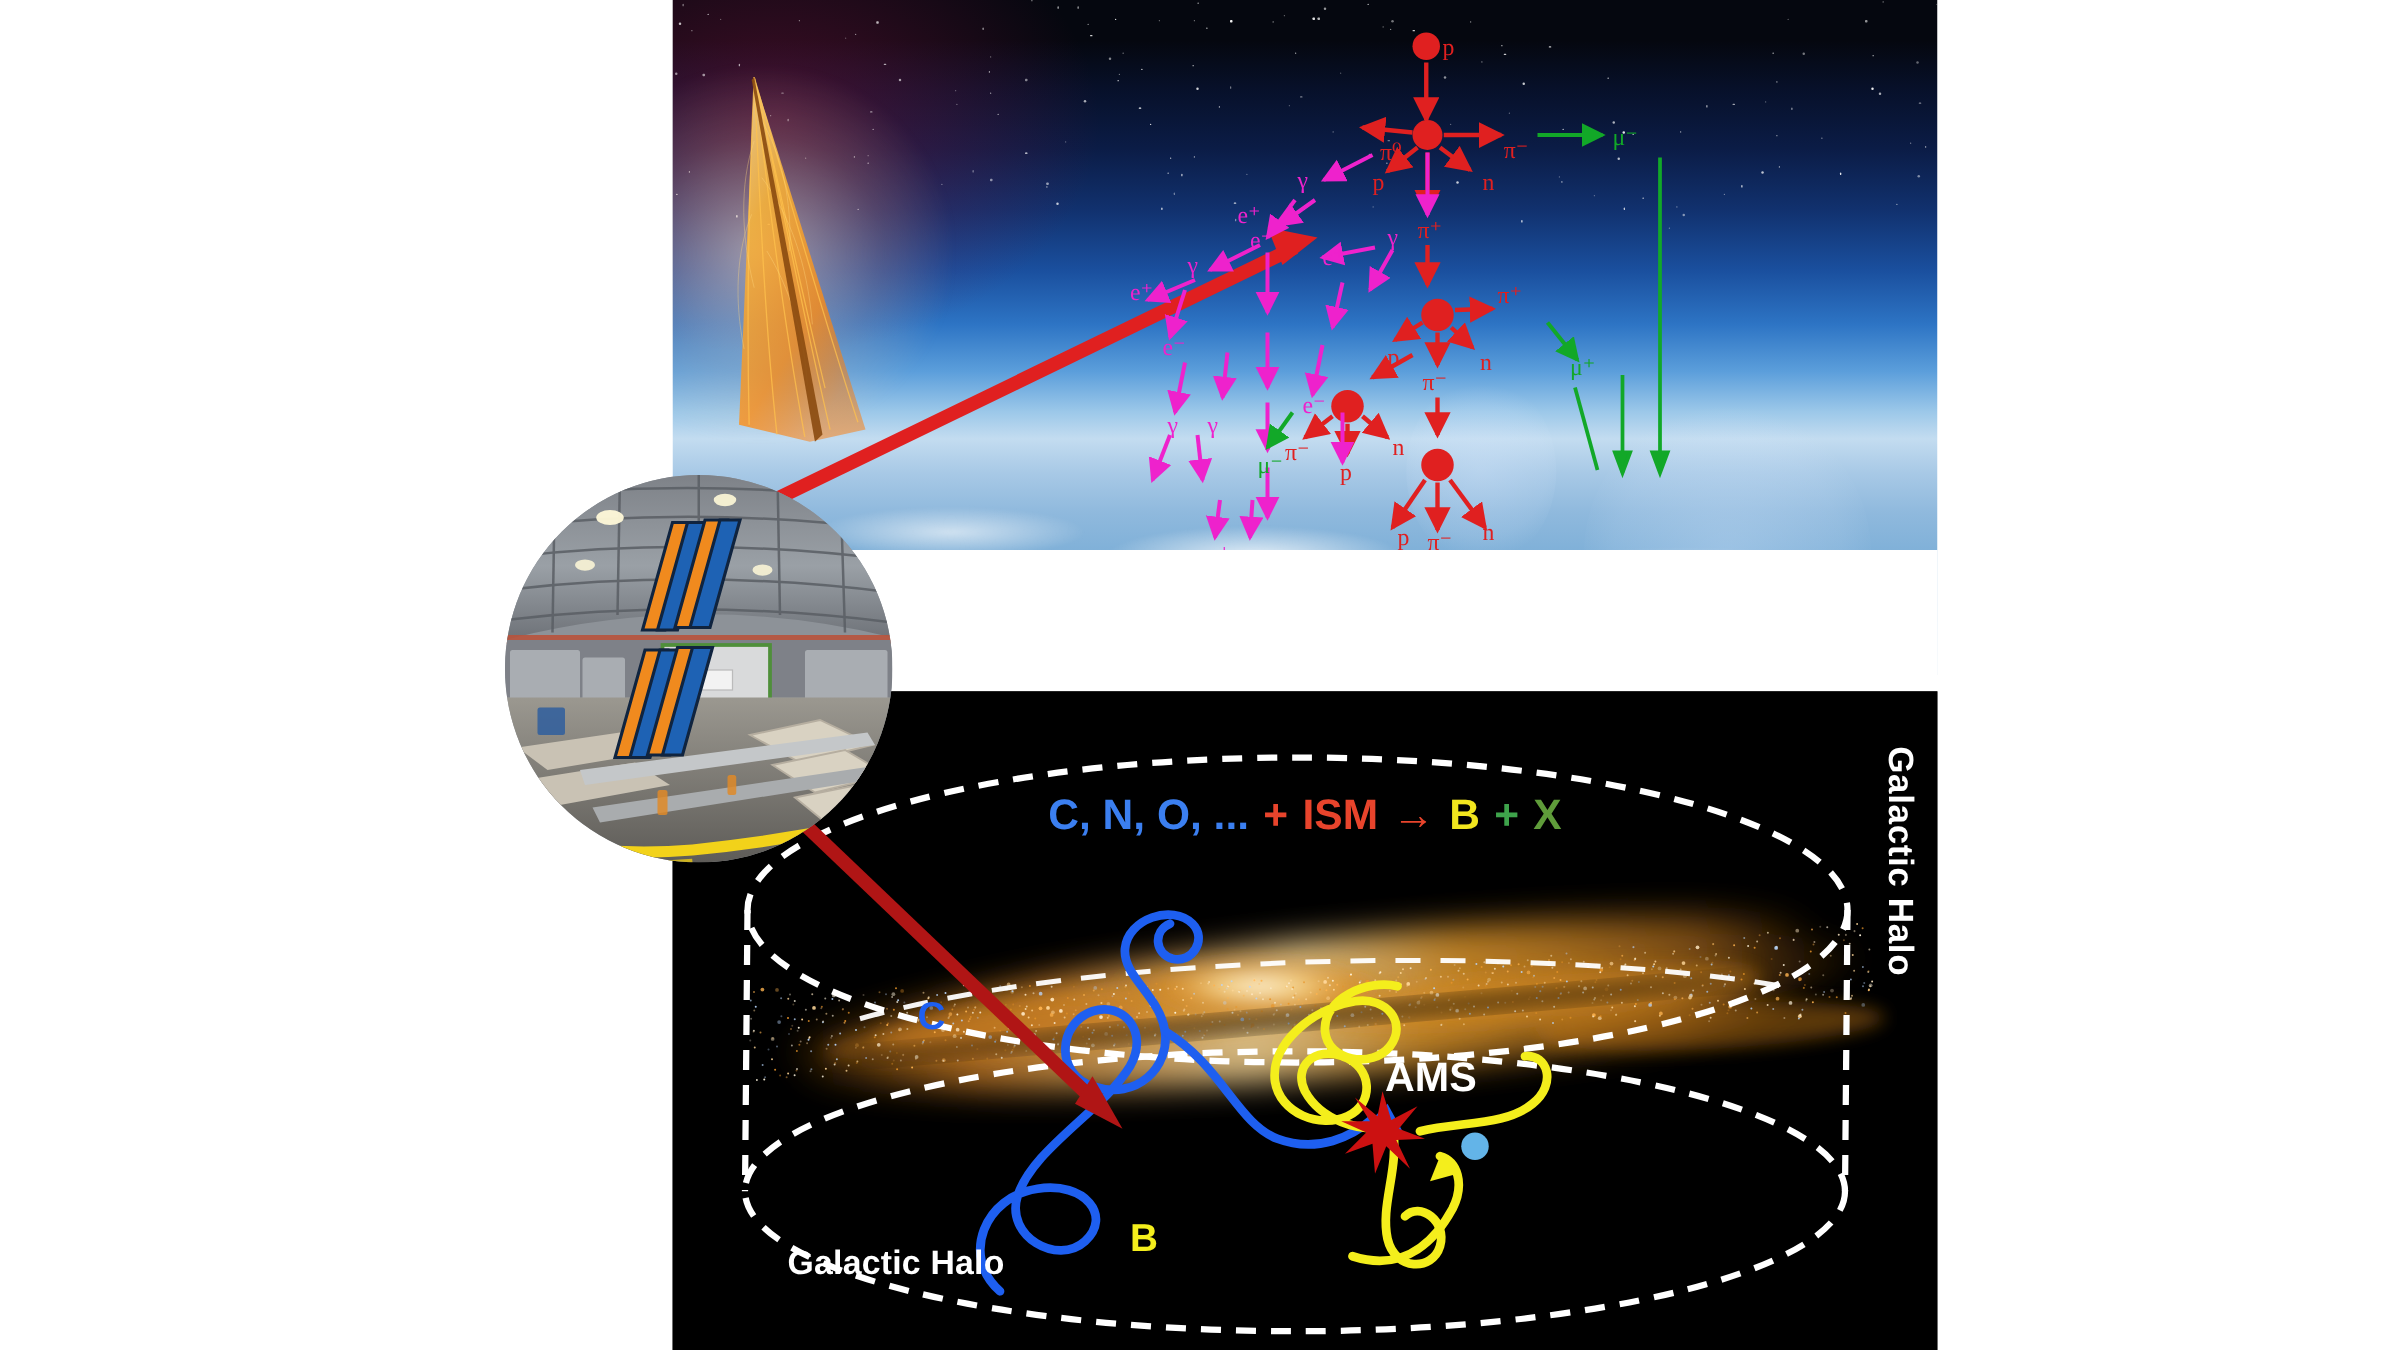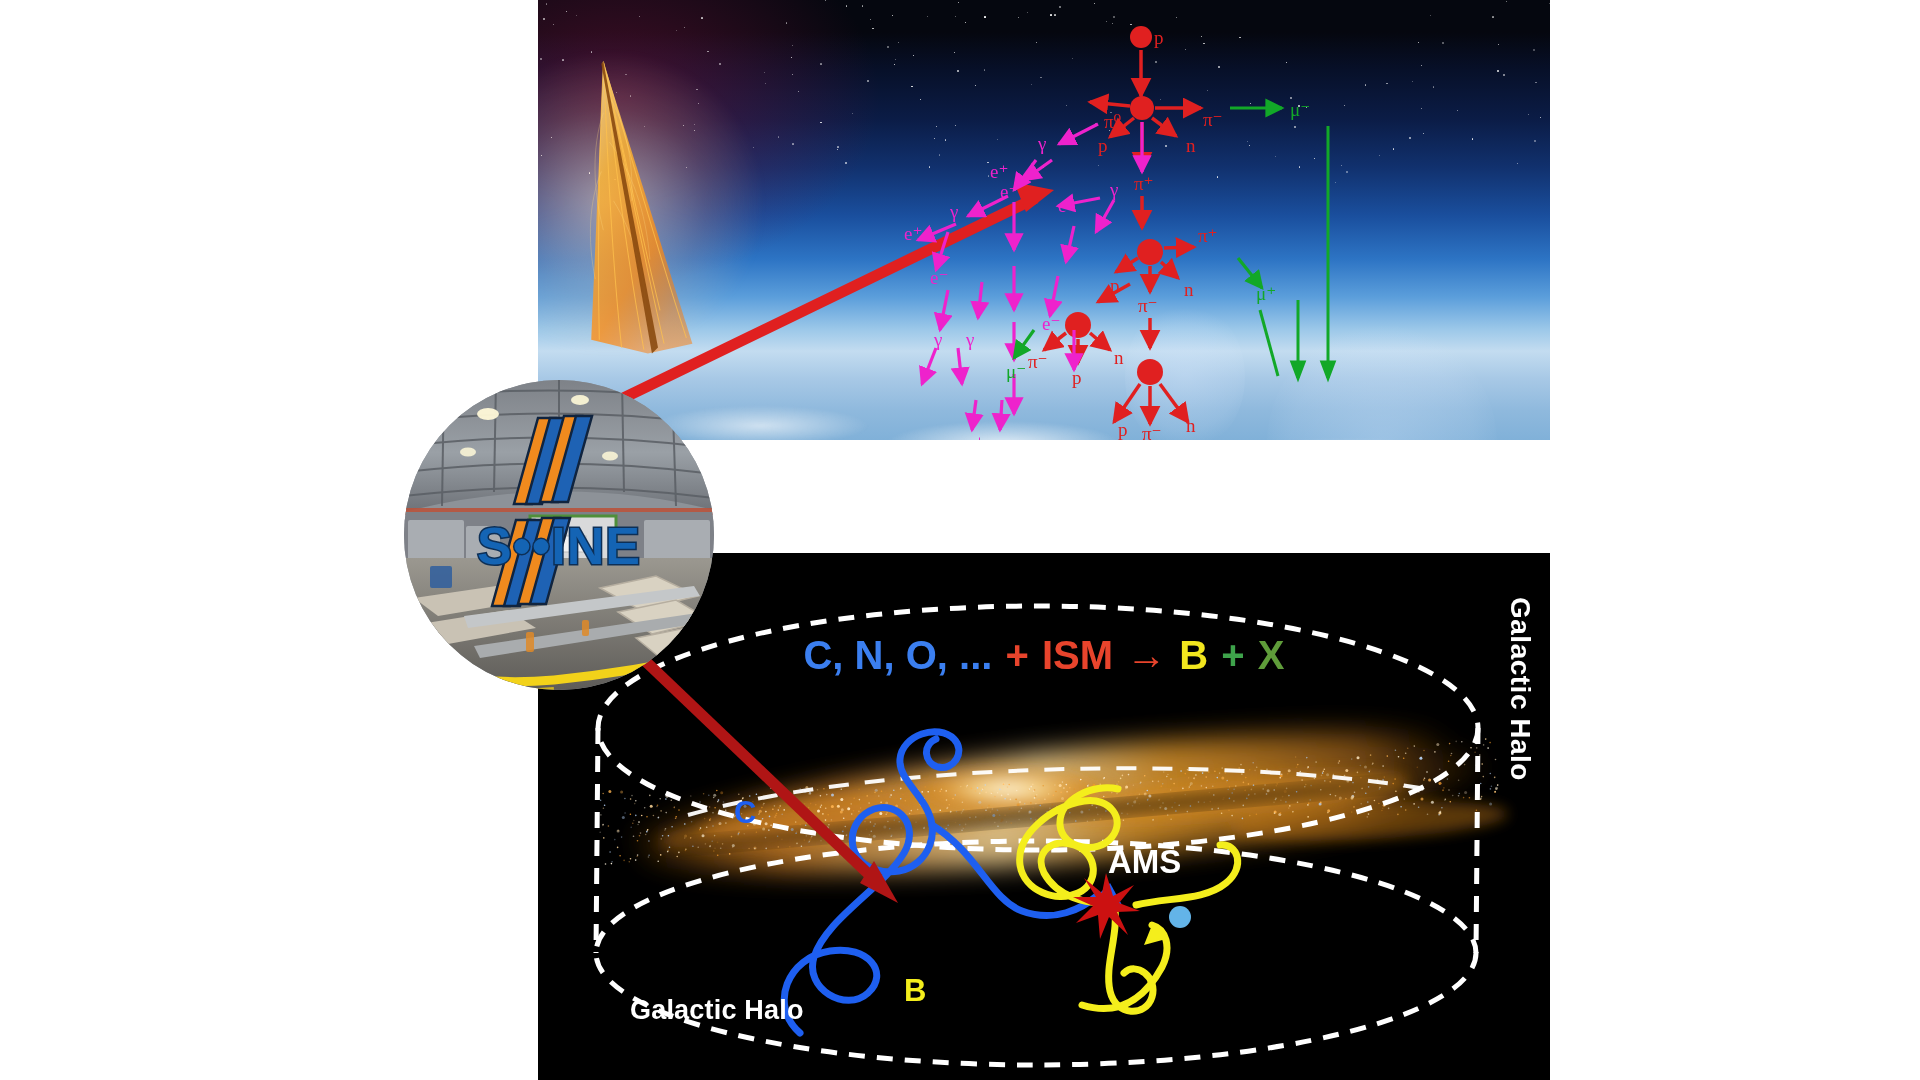--- a/index.html
+++ b/index.html
@@ -71,21 +71,21 @@
   }
 
   
   #galaxy-panel{
     position:absolute;left:538px;top:553px;width:1012px;height:527px;
     background:#000;overflow:hidden;
   }
   .galaxy-img{position:absolute;left:0;top:0;width:100%;height:100%;}
   .eqn{
     position:absolute;left:0;top:80px;width:100%;text-align:center;
-    font-size:40px;font-weight:bold;white-space:nowrap;
+    font-size:34px;font-weight:bold;white-space:nowrap;
   }
   .eqn span{margin:0 1px;}
   .halo-label{
     position:absolute;right:14px;top:44px;
     font-size:28px;font-weight:bold;color:#fff;
     writing-mode:vertical-rl;letter-spacing:.5px;
   }
   .disk-label{
     position:absolute;left:92px;bottom:54px;
     font-size:27px;font-weight:bold;color:#fff;letter-spacing:.2px;
@@ -1519,16 +1519,15 @@
         <path d="M160 36 L178 36 L154 122 L136 122 Z" fill="#f08a1e"></path>
         <path d="M172 36 L188 36 L164 122 L148 122 Z" fill="#1e62b4"></path>
 
         <path d="M112 140 L130 140 L106 226 L88 226 Z" fill="#f08a1e"></path>
         <path d="M124 140 L140 140 L116 226 L100 226 Z" fill="#1e62b4"></path>
         <path d="M138 138 L156 138 L132 224 L114 224 Z" fill="#f08a1e"></path>
         <path d="M150 138 L166 138 L142 224 L126 224 Z" fill="#1e62b4"></path>
       </g>
     </svg>
 
-    <div class="shine-word">S••INE</div>
   </div>
 
 </div>
 
 </body></html>

